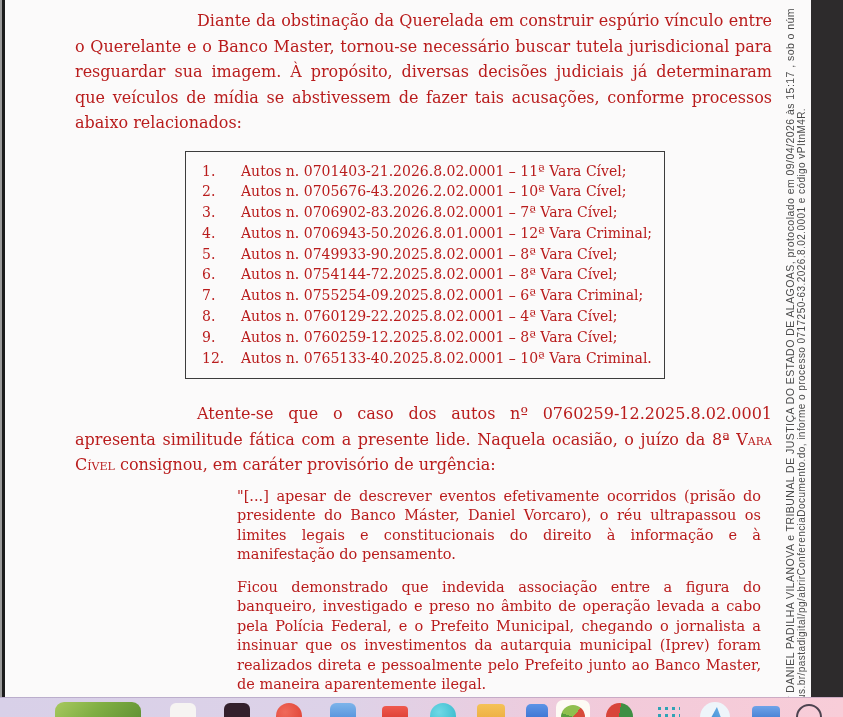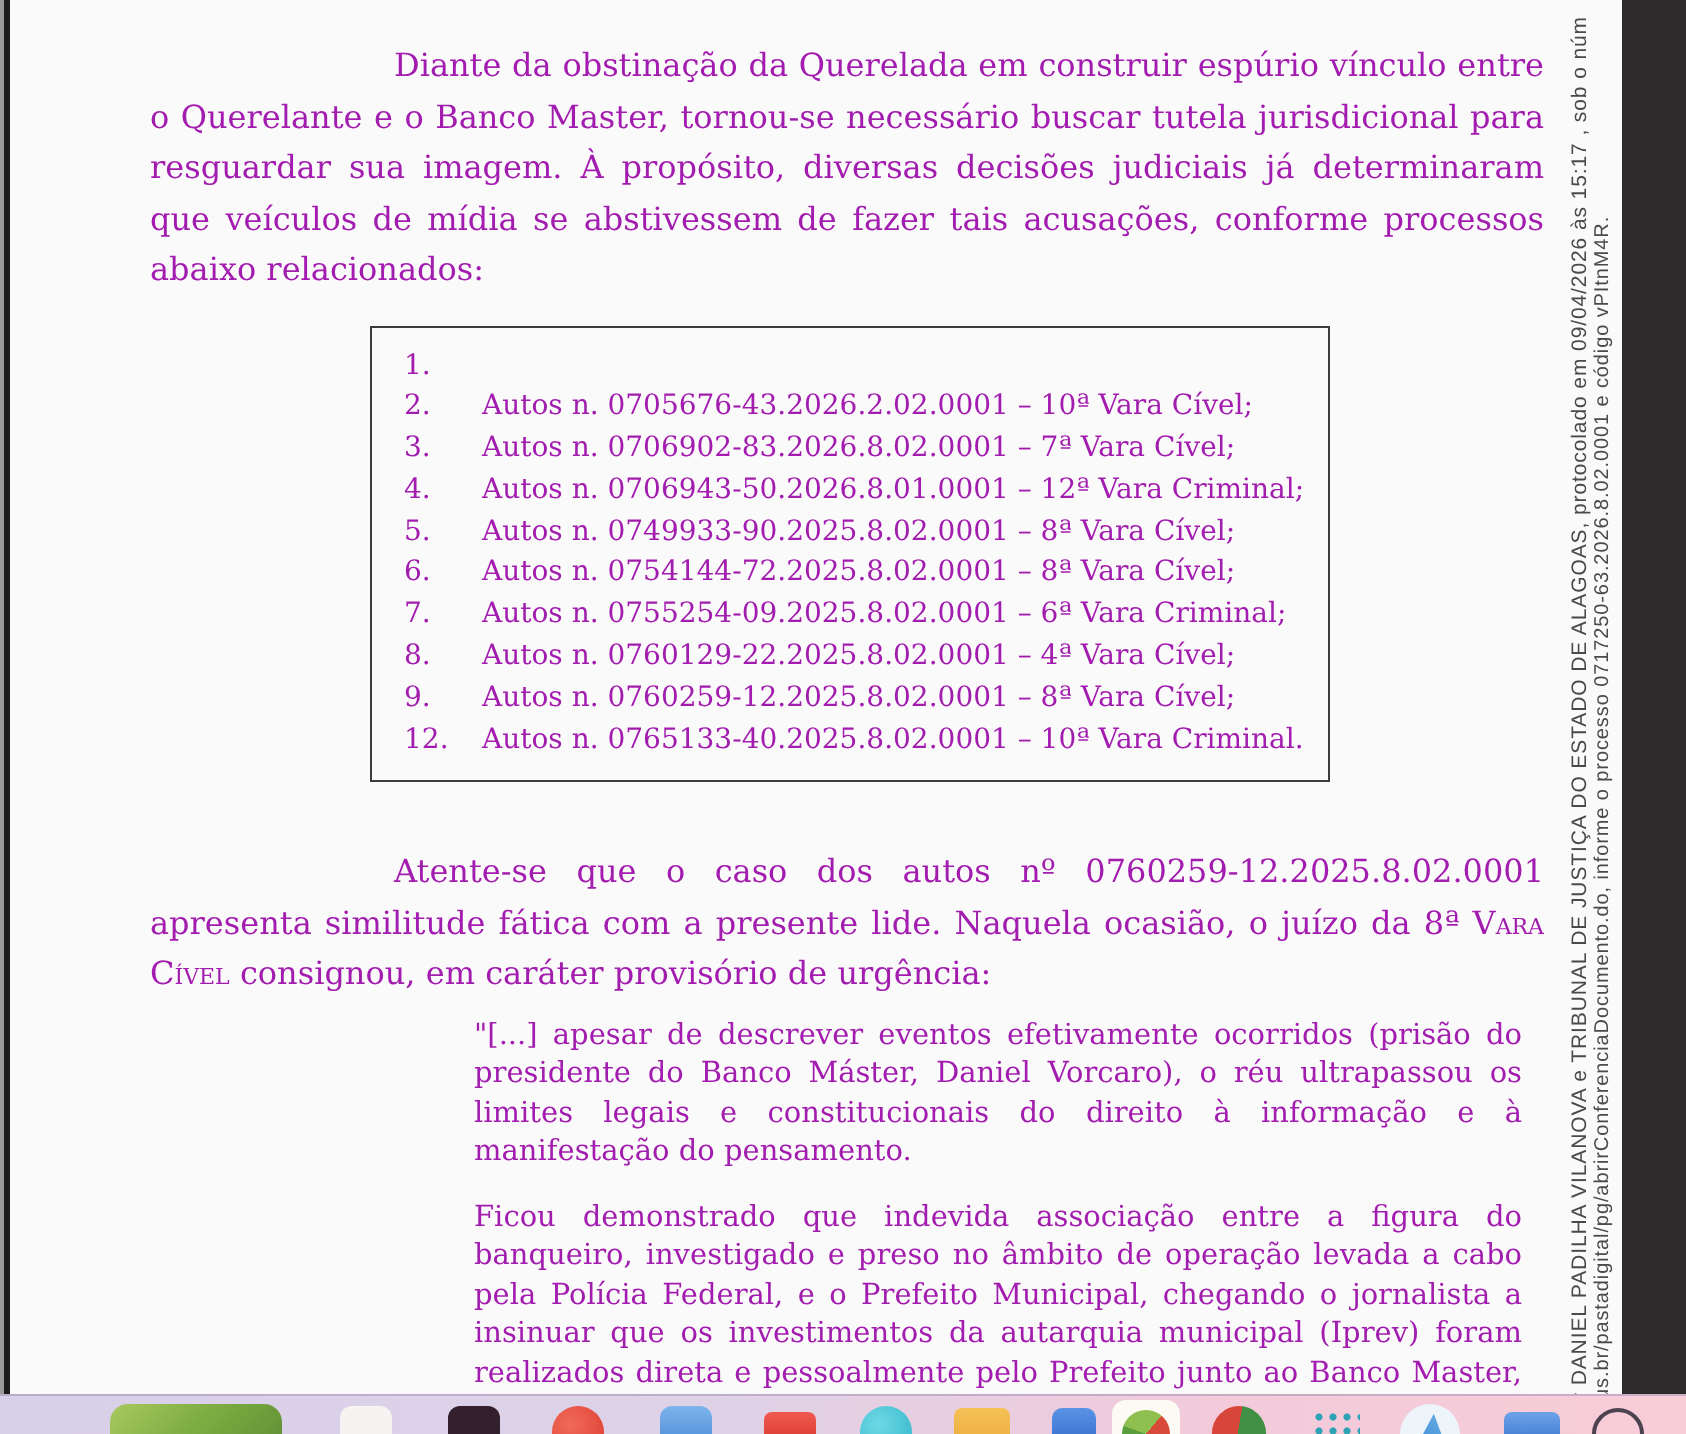--- a/index.html
+++ b/index.html
@@ -7,24 +7,24 @@
     width:843px;height:717px;position:relative;overflow:hidden;
     background:#fbfafa;
     font-family:"DejaVu Serif",serif;
   }
   
   .left-edge{position:absolute;left:0;top:0;width:6px;height:698px;
     background:linear-gradient(90deg,#9a9a9a 0 2px,#1c1c1c 2px 5px,#fbfafa 5px);}
   .right-band{position:absolute;left:811px;top:0;width:32px;height:717px;background:#2d2b2c;}
 
   
-  .content{position:absolute;left:75px;top:16px;width:697px;color:#a21caf;}
+  .content{position:absolute;left:75px;top:4px;width:697px;color:#b91c1c;}
   .para{margin:0;text-align:justify;font-size:16px;line-height:25.5px;}
   .para.p1{padding-top:4px;text-indent:122px;}
-  .para.p2{margin-top:32px;text-indent:122px;}
+  .para.p2{margin-top:22px;text-indent:122px;}
   .smallcaps{font-variant:small-caps;}
 
   .case-box{margin:15px 0 0 110px;width:480px;border:1px solid #3c3c3c;
     padding:9px 0 10px 0;box-sizing:border-box;background:#fbfafa;}
   .case-row{display:flex;font-size:14px;line-height:20.8px;white-space:nowrap;}
   .case-num{width:55px;padding-left:16px;box-sizing:border-box;flex:none;}
 
   .quote{margin:9px 0 0 162px;width:524px;font-size:14.5px;line-height:19.5px;text-align:justify;}
   .quote p{margin:0;}
   .quote p + p{margin-top:13px;}
@@ -65,20 +65,21 @@
 
 <div class="left-edge"></div>
 <div class="right-band"></div>
 
 <div class="content">
   <p class="para p1">Diante da obstinação da Querelada em construir espúrio vínculo entre o Querelante e o Banco Master, tornou-se necessário buscar tutela jurisdicional para resguardar sua imagem. À propósito, diversas decisões judiciais já determinaram que veículos de mídia se abstivessem de fazer tais acusações, conforme processos abaixo relacionados:</p>
 
   <div class="case-box">
     <div class="case-row">
         <span class="case-num">1.</span>
+        <span>Autos n. 0701403-21.2026.8.02.0001 – 11ª Vara Cível;</span>
       </div>
     <div class="case-row">
         <span class="case-num">2.</span>
         <span>Autos n. 0705676-43.2026.2.02.0001 – 10ª Vara Cível;</span>
       </div>
     <div class="case-row">
         <span class="case-num">3.</span>
         <span>Autos n. 0706902-83.2026.8.02.0001 – 7ª Vara Cível;</span>
       </div>
     <div class="case-row">

